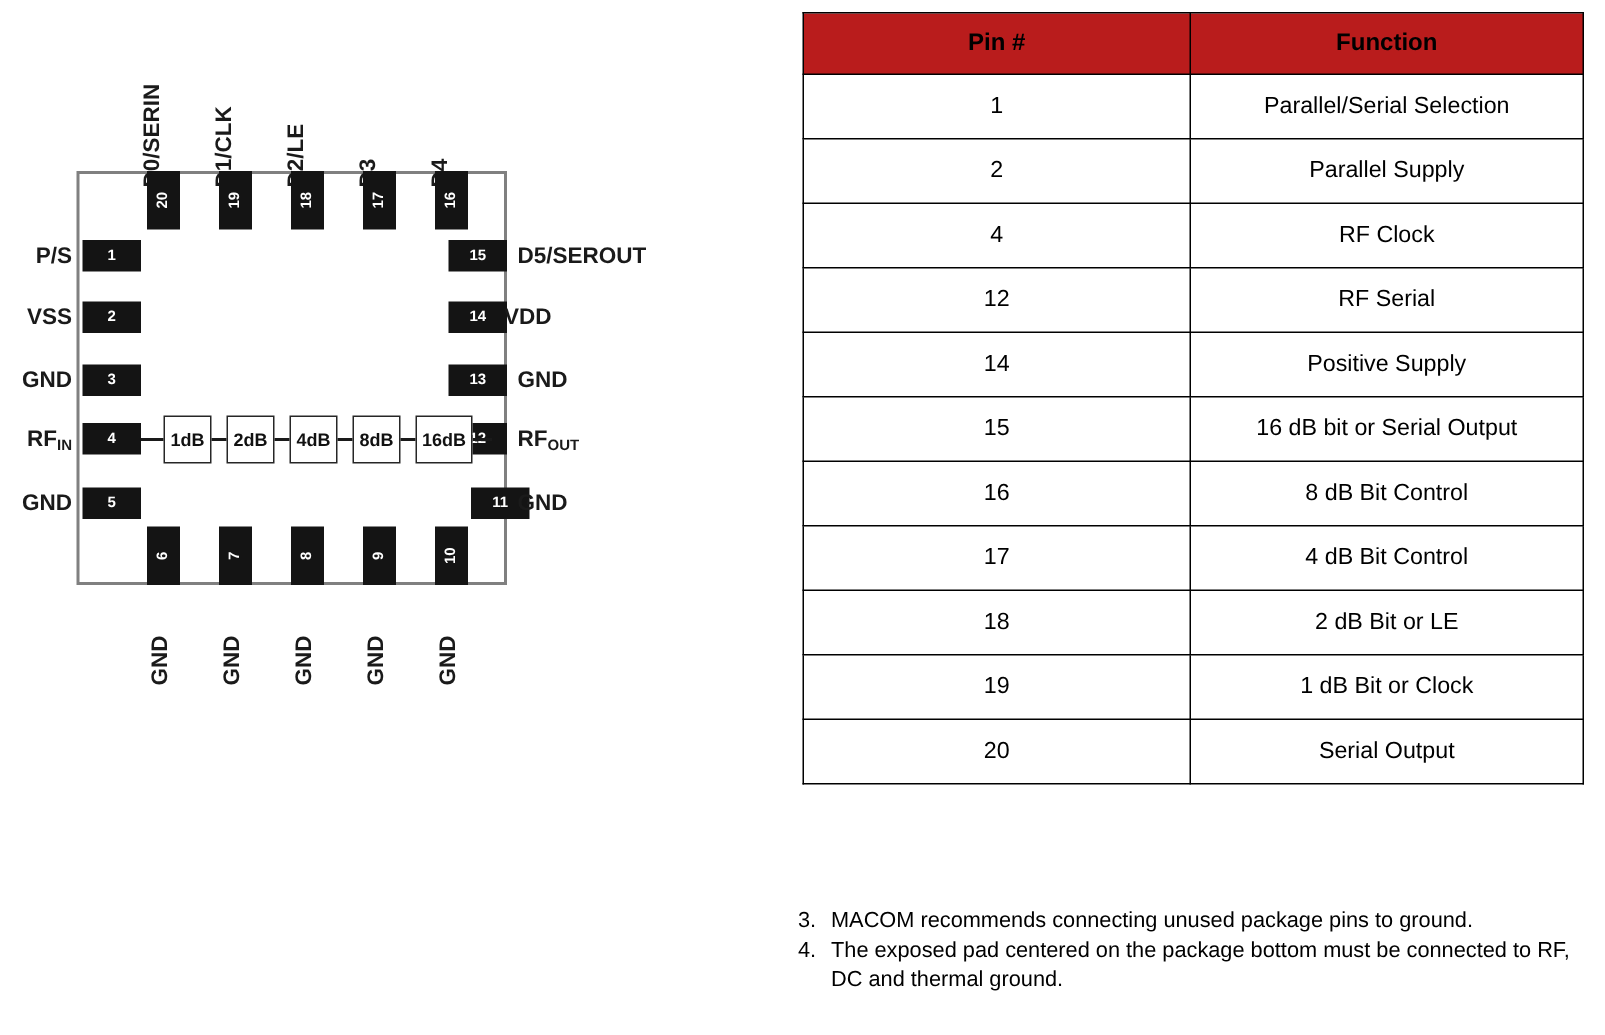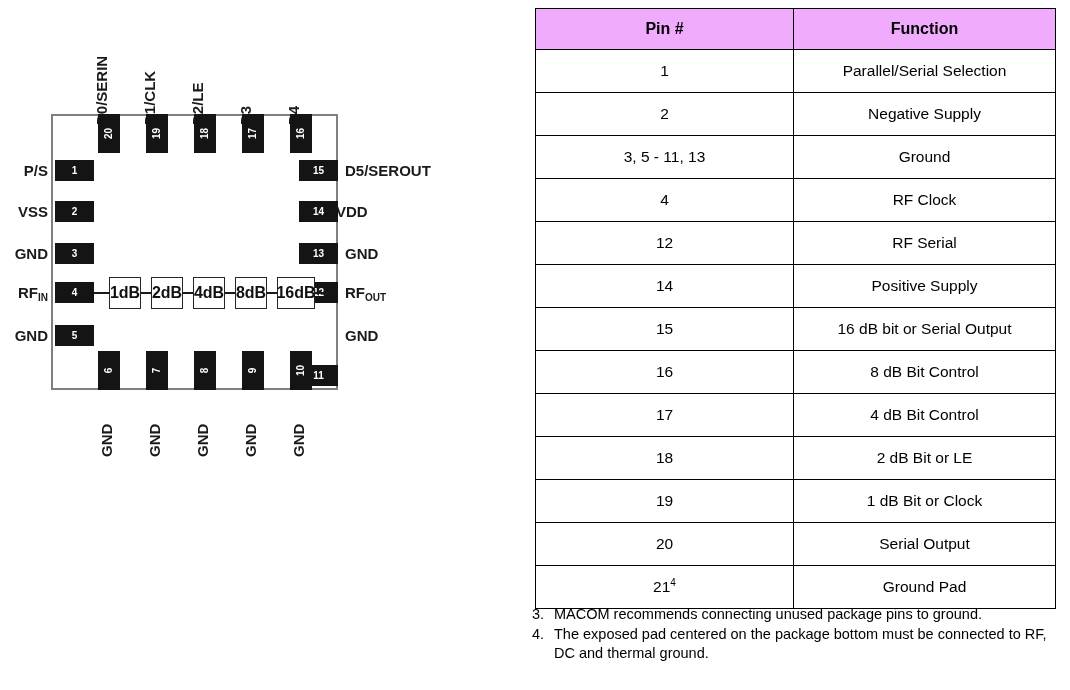--- a/index.html
+++ b/index.html
@@ -76,21 +76,21 @@
   }
 
   .atten {
     position: absolute;
     border: 1.5px solid #262626;
     background: #ffffff;
     box-sizing: border-box;
     display: flex;
     align-items: center;
     justify-content: center;
-    font-size: 16px;
+    font-size: 12px;
     font-weight: bold;
     color: #111111;
     height: 32px;
     top: 277px;
   }
   .wire {
     position: absolute;
     height: 2px;
     background: #1a1a1a;
     top: 292px;
@@ -107,21 +107,21 @@
   #pin-table td, #pin-table th {
     border: 1.5px solid #000000;
     text-align: center;
     font-size: 15.5px;
     height: 42px;
     padding: 0 4px;
     font-weight: normal;
     color: #000000;
   }
   #pin-table thead th {
-    background: #f0abfc;
+    background: #b91c1c;
     font-weight: bold;
     font-size: 16px;
     height: 40px;
   }
   #pin-table col.c-pin { width: 258px; }
   #pin-table col.c-fun { width: 262px; }
   .sup { font-size: 10px; vertical-align: super; }
 
   
   #footnotes {
@@ -192,21 +192,21 @@
     </div>
   <div class="pad pad-right" style="left:299px; top:201px;">
       <span>14</span>
     </div>
   <div class="pad pad-right" style="left:299px; top:243px;">
       <span>13</span>
     </div>
   <div class="pad pad-right" style="left:299px; top:282px;">
       <span>12</span>
     </div>
-  <div class="pad pad-right" style="left:299px; top:325px;margin-top:40px;">
+  <div class="pad pad-right" style="left:314px; top:325px;">
       <span>11</span>
     </div>
 
   <div class="pin-label right-side" style="left:345px; top:162px;">D5/SEROUT</div>
   <div class="pin-label right-side" style="left:336px; top:203px;">VDD</div>
   <div class="pin-label right-side" style="left:345px; top:245px;">GND</div>
   <div class="pin-label right-side" style="left:345px; top:284px;"><span>RF</span><sub>OUT</sub></div>
   <div class="pin-label right-side" style="left:345px; top:327px;">GND</div>
 
   <div class="pad pad-bottom" style="left:98px; top:351px;">
@@ -256,25 +256,21 @@
       <th>Function</th>
     </tr>
   </thead>
   <tbody id="pin-table-body">
       <tr>
         <td>1</td>
         <td>Parallel/Serial Selection</td>
       </tr>
       <tr>
         <td>2</td>
-        <td>Negative Supply</td>
-      </tr>
-      <tr>
-        <td>3, 5 - 11, 13</td>
-        <td>Ground</td>
+        <td>Parallel Supply</td>
       </tr>
       <tr>
         <td>4</td>
         <td>RF Clock</td>
       </tr>
       <tr>
         <td>12</td>
         <td>RF Serial</td>
       </tr>
       <tr>
@@ -297,24 +293,20 @@
         <td>18</td>
         <td>2 dB Bit or LE</td>
       </tr>
       <tr>
         <td>19</td>
         <td>1 dB Bit or Clock</td>
       </tr>
       <tr>
         <td>20</td>
         <td>Serial Output</td>
-      </tr>
-      <tr>
-        <td>21<span class="sup">4</span></td>
-        <td>Ground Pad</td>
       </tr>
     </tbody>
 </table>
 
 <div id="footnotes">
   <div class="note">
     <div class="note-num">3.</div>
     <div class="note-txt">MACOM recommends connecting unused package pins to ground.</div>
   </div>
   <div class="note">

